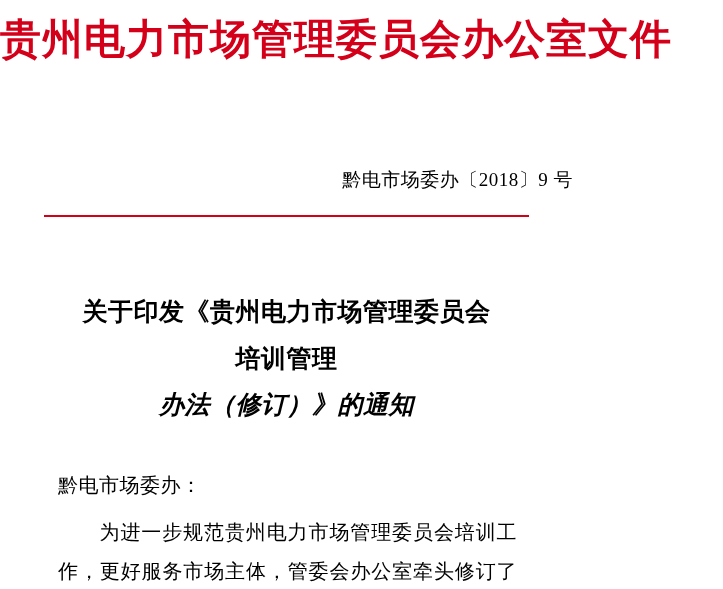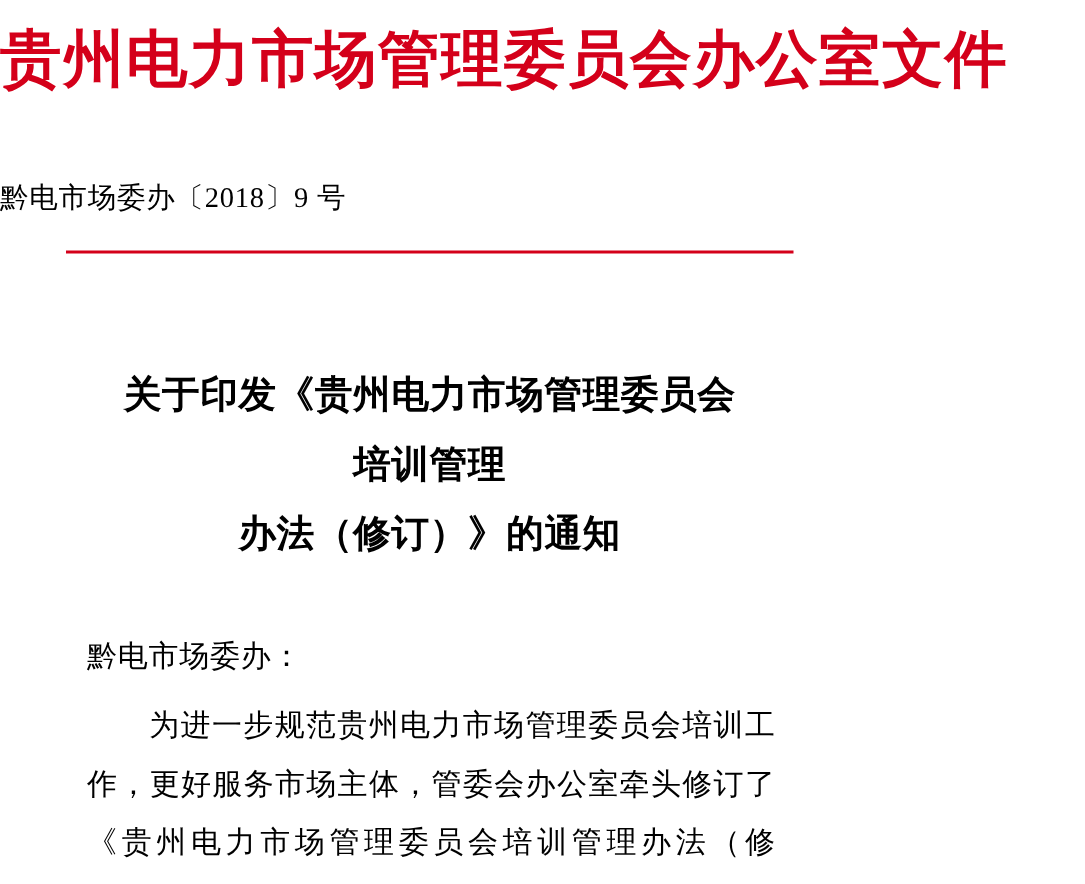--- a/index.html
+++ b/index.html
@@ -28,41 +28,42 @@
   .doc-title-red {
     color: #d4001a;
     font-family: "Liberation Serif", serif;
     font-weight: bold;
     font-size: 41px;
     letter-spacing: 1px;
     line-height: 1.25;
     white-space: nowrap;
   }
   .doc-number {
-    text-align: left;
-    margin-top: 54px;
+    text-align: right;
+    margin-top: 102px;
     font-size: 19px;
     font-family: "Liberation Serif", serif;
     letter-spacing: 0.5px;
   }
   .red-rule {
     margin: 22px 44px 0 44px;
     height: 2px;
     background: #d4001a;
   }
   .doc-subject {
     margin: 72px 72px 0 72px;
     text-align: center;
     font-size: 25px;
     font-weight: bold;
     line-height: 1.85;
     letter-spacing: 0.5px;
   }
   .doc-subject .line2 {
     display: block;
+    font-style: italic;
   }
   .salutation {
     margin: 44px 0 0 58px;
     font-size: 20px;
     letter-spacing: 0.5px;
   }
   .body-text {
     margin: 14px 56px 0 58px;
     font-size: 20px;
     line-height: 1.95;

